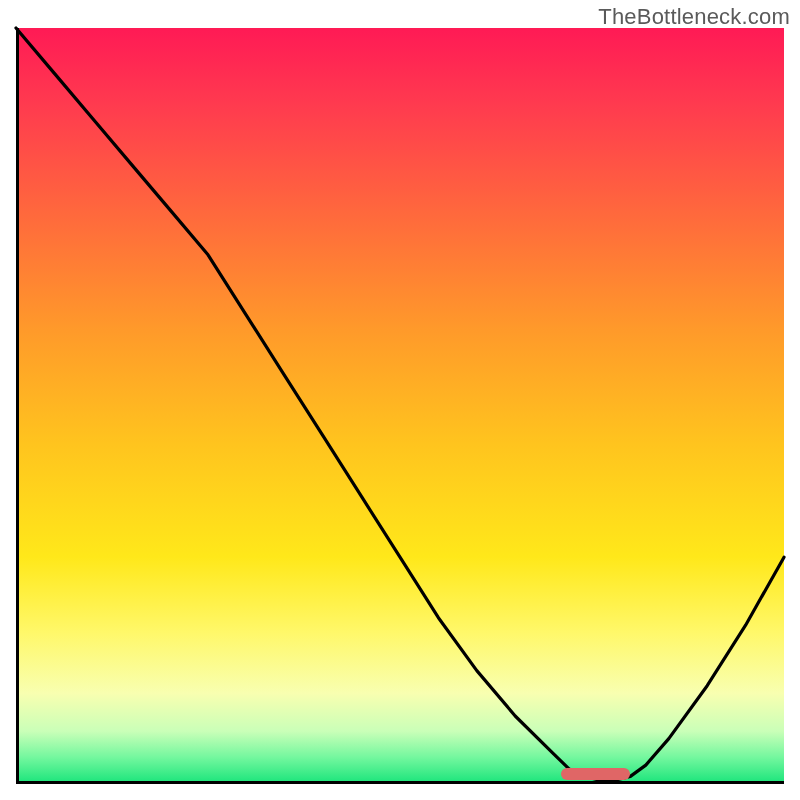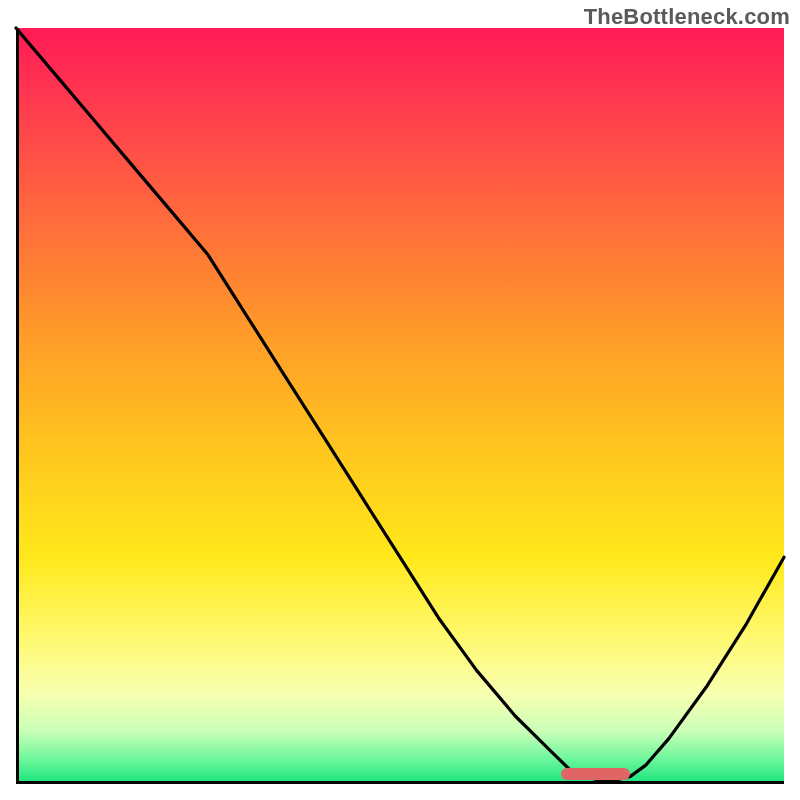--- a/index.html
+++ b/index.html
@@ -13,21 +13,21 @@
   .container {
     position: relative;
     width: 800px;
     height: 800px;
   }
   .watermark {
     position: absolute;
     top: 4px;
     right: 10px;
     font-size: 22px;
-    font-weight: 700;
+    font-weight: 400;
     color: #5a5a5a;
     letter-spacing: 0.2px;
   }
   .plot-area {
     position: absolute;
     left: 16px;
     top: 28px;
     width: 768px;
     height: 756px;
     box-sizing: border-box;

